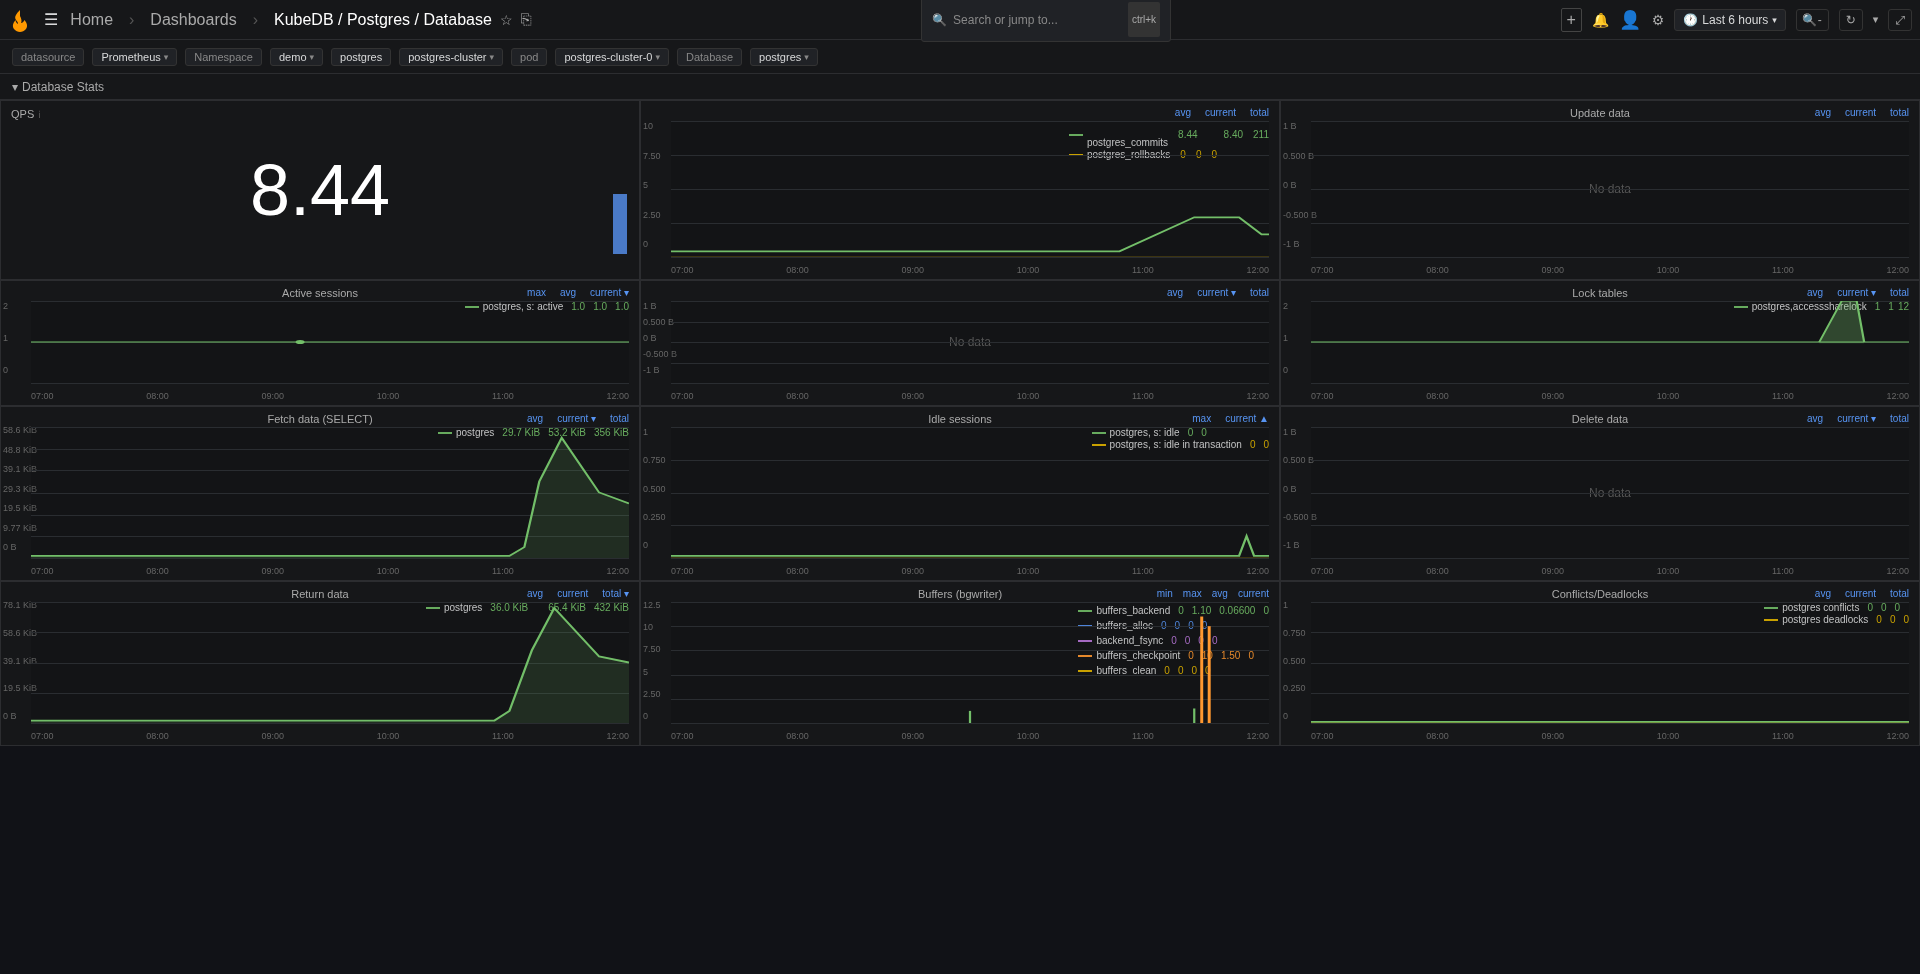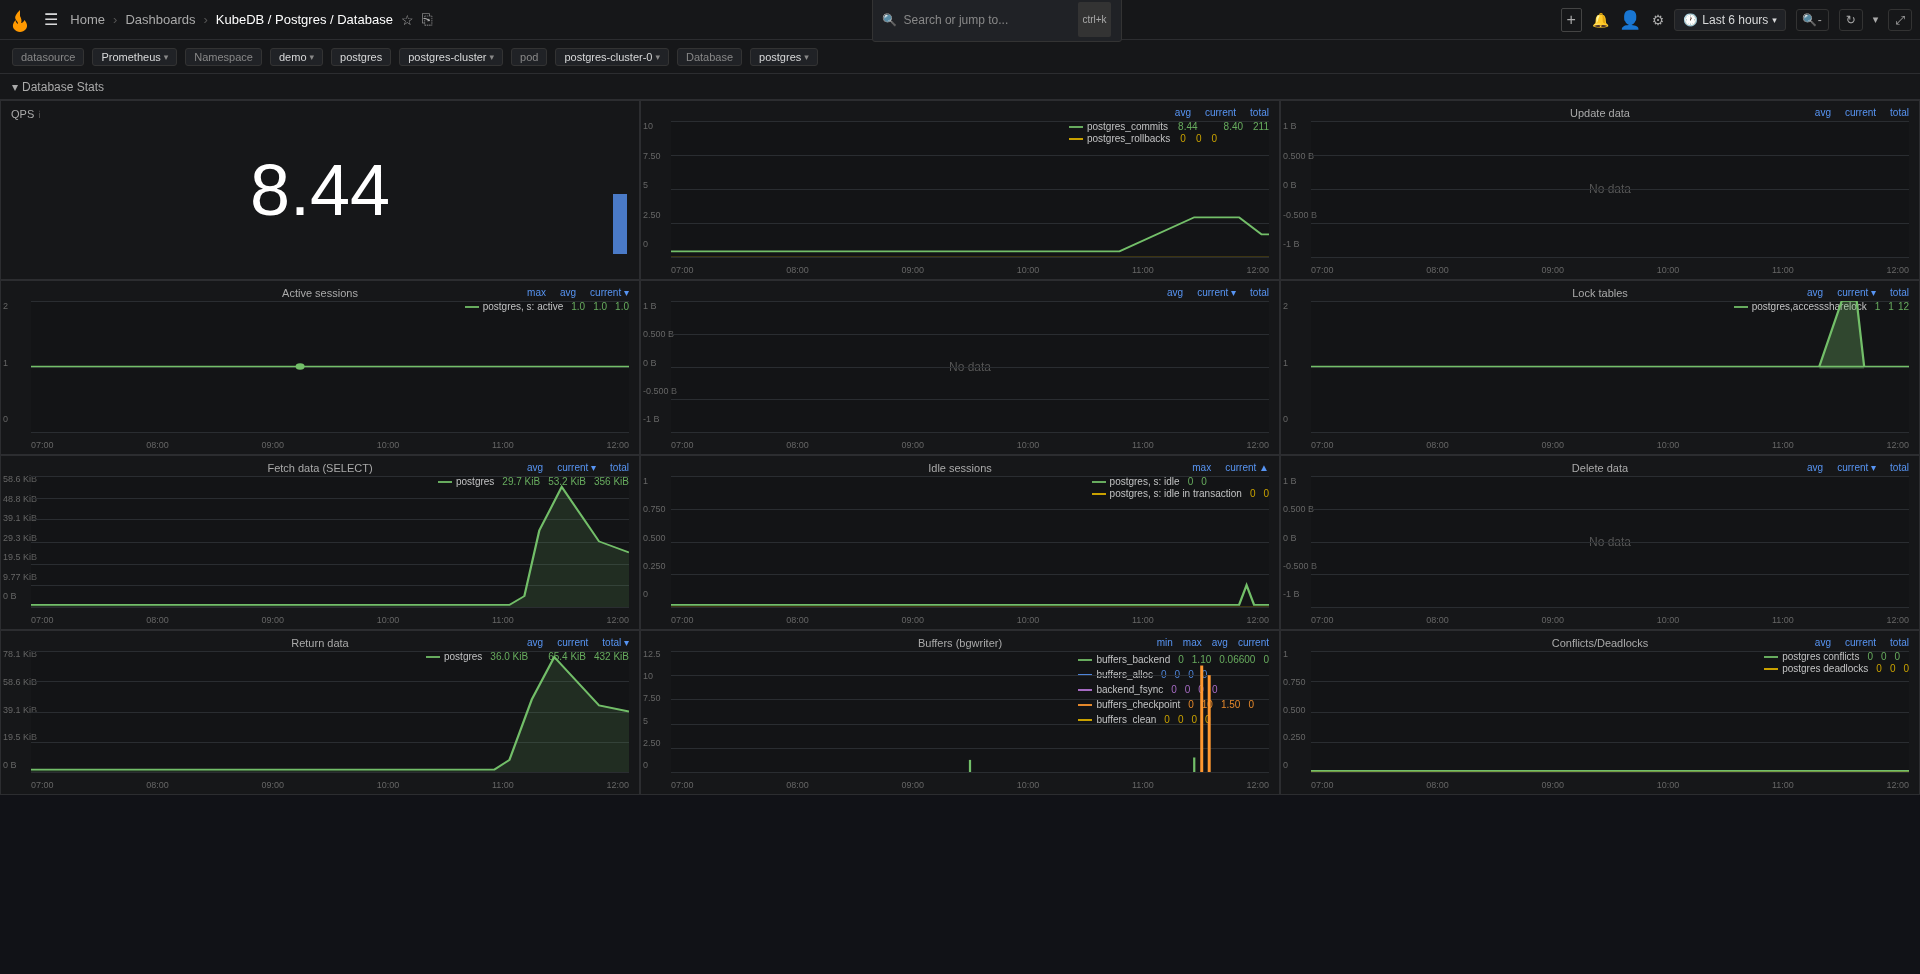--- a/index.html
+++ b/index.html
@@ -16,21 +16,21 @@
     .top-bar {
       display: flex;
       align-items: center;
       background: #161719;
       height: 40px;
       padding: 0 8px;
       border-bottom: 1px solid #2c2d30;
       gap: 8px;
     }
     .hamburger { font-size: 16px; cursor: pointer; margin-right: 4px; }
-    .breadcrumb { display: flex; align-items: center; gap: 8px; font-size: 13px; color: #aaa; }
+    .breadcrumb { display: flex; align-items: center; gap: 16px; font-size: 16px; color: #aaa; }
     .breadcrumb span { cursor: pointer; }
     .breadcrumb .sep { color: #555; }
     .breadcrumb .current { color: #fff; }
     .top-right { margin-left: auto; display: flex; align-items: center; gap: 10px; }
     .search-bar {
       background: #202226;
       border: 1px solid #333;
       border-radius: 3px;
       padding: 4px 10px;
       color: #aaa;
@@ -162,21 +162,21 @@
       align-items: center;
       justify-content: center;
       height: 100%;
       color: #555;
       font-size: 12px;
     }
     
     .info-icon { color: #555; font-size: 10px; cursor: pointer; }
     
     .row1 { height: 180px; }
-    .row2 { height: 175px; }
+    .row2 { height: 126px; }
     .row3 { height: 175px; }
     .row4 { height: 165px; }
     .qps-title-row {
       position: absolute;
       top: 6px;
       left: 10px;
       display: flex;
       align-items: center;
       gap: 4px;
       font-size: 11px;
@@ -329,21 +329,21 @@
   <div class="panel row1">
 
     <div style="position:absolute;right:10px;top:6px;font-size:10px;display:flex;flex-direction:column;gap:1px;">
       <div style="display:flex;gap:14px;justify-content:flex-end;color:#5794f2;margin-bottom:2px;">
         <span>avg</span>
         <span>current</span>
         <span>total</span>
       </div>
       <div class="legend-row">
         <span class="legend-line" style="background:#73bf69;"></span>
-        <span style="color:#d8d9da;">postgres_commits</span>
+        <span style="color:#d8d9da;margin-top:16px;">postgres_commits</span>
         <span style="color:#73bf69;margin-left:6px;">8.44</span>
         <span style="color:#73bf69;margin-left:22px;">8.40</span>
         <span style="color:#73bf69;margin-left:6px;">211</span>
       </div>
       <div class="legend-row">
         <span class="legend-line" style="background:#e0b400;"></span>
         <span style="color:#d8d9da;">postgres_rollbacks</span>
         <span style="color:#e0b400;margin-left:6px;">0</span>
         <span style="color:#e0b400;margin-left:6px;">0</span>
         <span style="color:#e0b400;margin-left:6px;">0</span>

